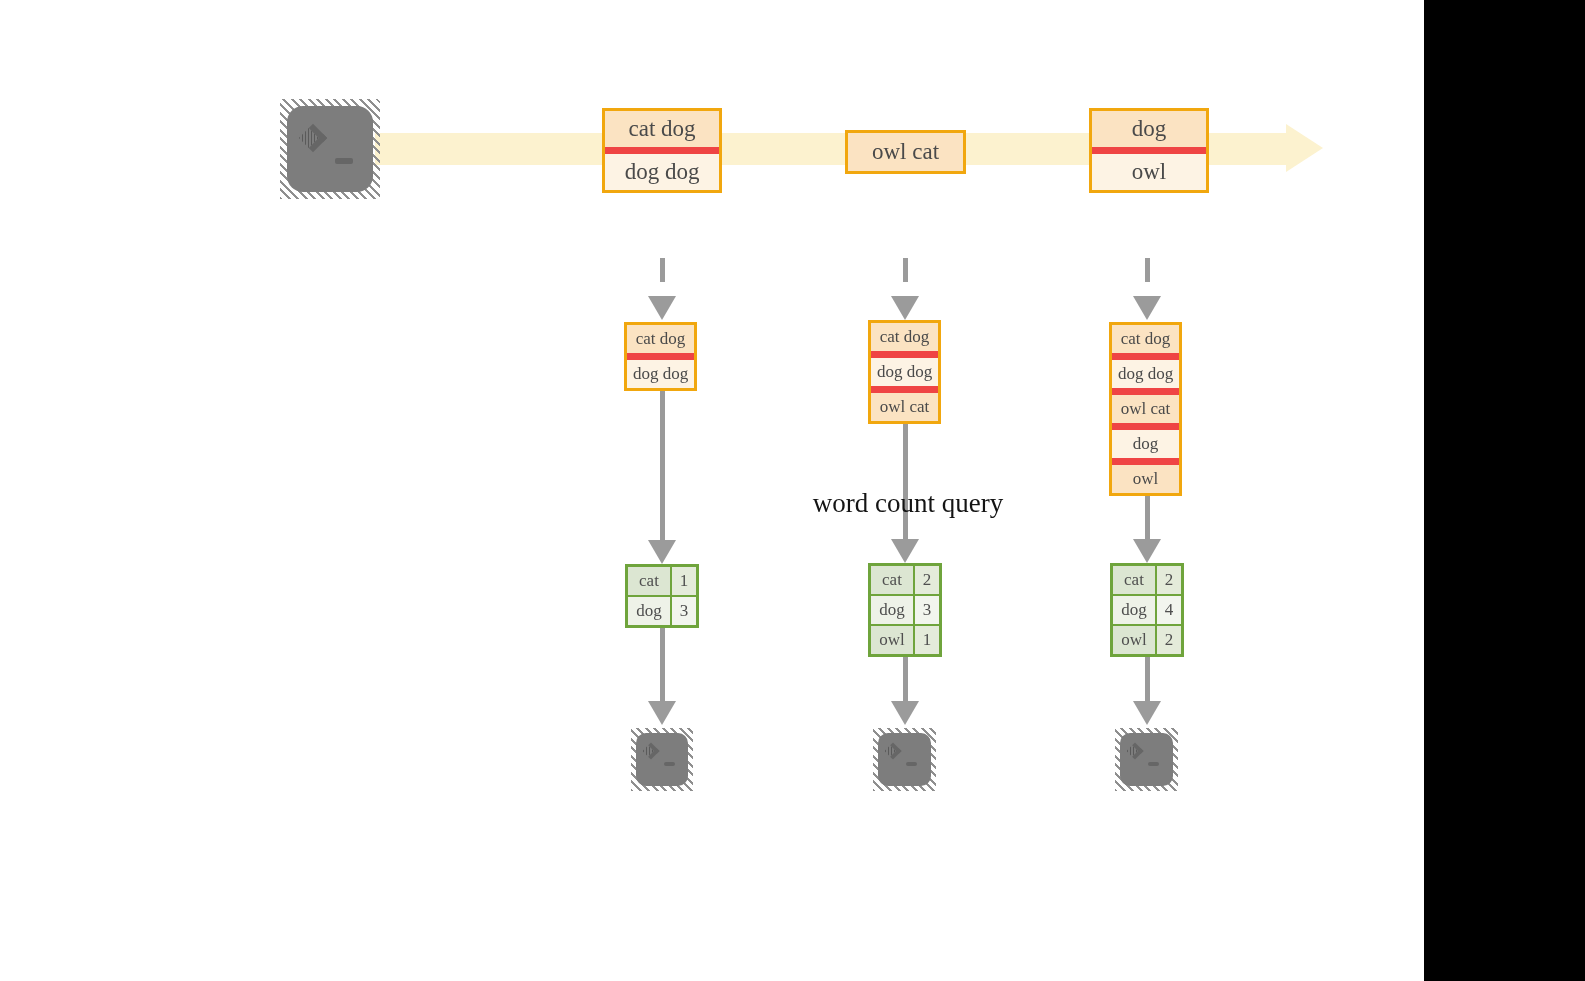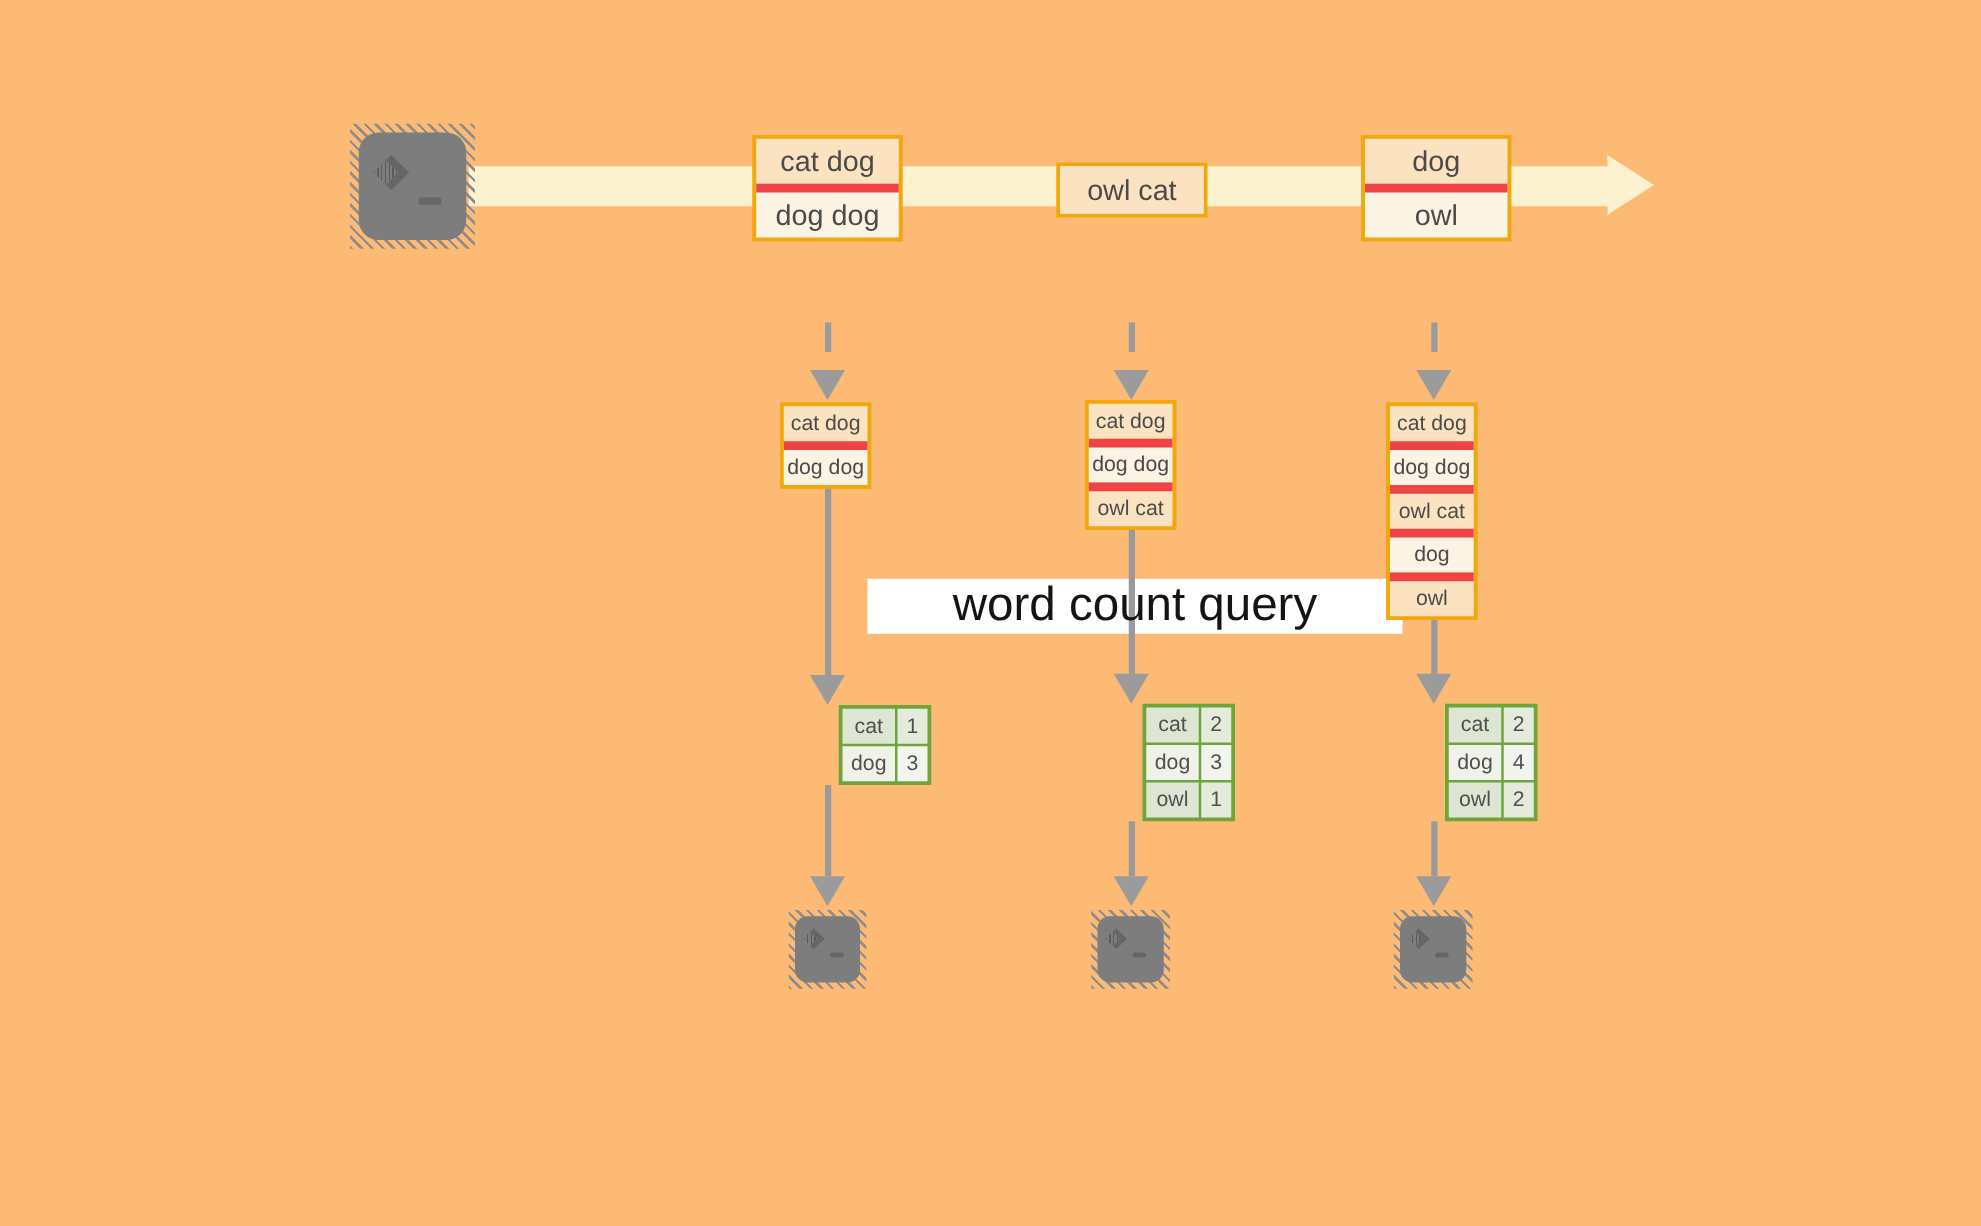--- a/index.html
+++ b/index.html
@@ -1,18 +1,18 @@
 <!DOCTYPE html>
 <html><head>
 <meta charset="utf-8">
 <style>
   html,body { margin:0; padding:0; background:#000; }
   .canvas {
-    position:relative; width:1585px; height:981px; background:#fdba74;
-    font-family:Liberation Sans, sans-serif; overflow:hidden;
+    position:relative; width:1424px; height:981px; background:#ffffff;
+    font-family:Liberation Serif, serif; overflow:hidden;
   }
 
   
   .term { position:absolute; z-index:3; }
   .term .hatch {
     position:absolute; inset:0;
     background:repeating-linear-gradient(45deg,#8f8f8f 0 2px, transparent 2px 6px);
   }
   .term .term-box {
     position:absolute; background:#7d7d7d;
@@ -62,29 +62,29 @@
   .tri-down {
     position:absolute; z-index:2; width:0; height:0;
     border-left:14px solid transparent; border-right:14px solid transparent;
     border-top:24px solid #9b9b9b;
   }
   .solid-line { position:absolute; z-index:2; width:5px; background:#9a9a9a; }
 
   
   .query-box { position:absolute; left:694px; top:463px; width:428px; height:44px; background:#ffffff; z-index:1; }
   .query-text {
-    position:absolute; left:694px; top:461px; width:428px; height:46px; z-index:4;
+    position:absolute; left:694px; top:480px; width:428px; height:46px; z-index:4;
     display:flex; align-items:center; justify-content:center;
-    font-size:38px; color:#141414; white-space:nowrap;
+    font-size:27px; color:#141414; white-space:nowrap;
   }
 
   
   .wc-table {
     position:absolute; z-index:3; background:#6fa43c; padding:3px;
-    display:grid; grid-template-columns:42px 24px; gap:2px;margin-left:46px;
+    display:grid; grid-template-columns:42px 24px; gap:2px;
   }
   .wc-row { display:contents; }
   .wc-cell {
     display:flex; align-items:center; justify-content:center;
     height:28px; font-size:17px; color:#4f4f4f;
   }
   .wc-row:nth-child(odd)  .wc-cell.word  { background:#dce6d2; }
   .wc-row:nth-child(odd)  .wc-cell.count { background:#e4ebda; }
   .wc-row:nth-child(even) .wc-cell.word  { background:#eef2e8; }
   .wc-row:nth-child(even) .wc-cell.count { background:#f2f5ee; }

